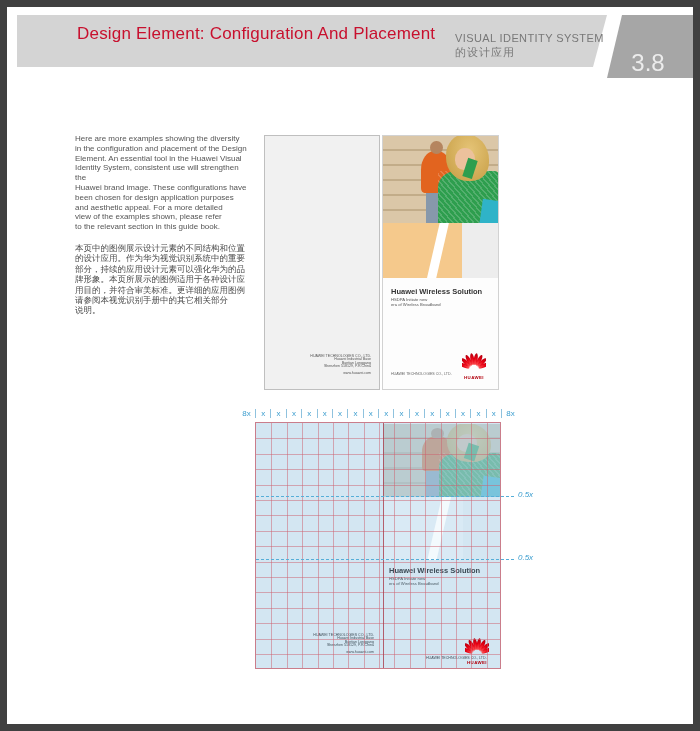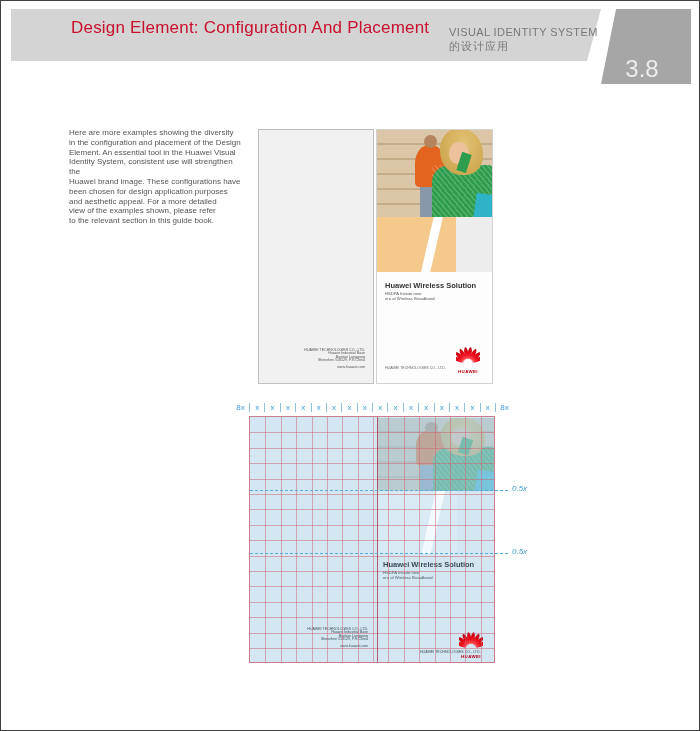--- a/index.html
+++ b/index.html
@@ -1,30 +1,30 @@
 <!DOCTYPE html>
 <html><head>
 <meta charset="utf-8">
 <style>
   * { margin:0; padding:0; box-sizing:border-box; }
   html,body { background:#fff; }
   body { font-family:"Liberation Sans", sans-serif; }
   .page { position:relative; width:700px; height:731px; background:#ffffff;
-          border:1px solid #404040; overflow:hidden; }
+          border:7px solid #404040; overflow:hidden; }
   .pre { white-space:pre-line; }
 
   
   .header-band { position:absolute; left:10px; top:8px; width:590px; height:52px;
                  background:#d4d4d4;
                  clip-path:polygon(0 0, 100% 0, calc(100% - 14px) 100%, 0 100%); }
   .title-en { position:absolute; left:70px; top:17px; font-size:17px; color:#c8102e; letter-spacing:.2px; }
   .title-zh { position:absolute; left:70px; top:39px; font-size:13px; color:#8f8f8f; letter-spacing:1px; }
   .vis-en   { position:absolute; left:448px; top:25px; font-size:11px; color:#787878; letter-spacing:.4px; }
   .vis-zh   { position:absolute; left:448px; top:38px; font-size:11px; color:#787878; letter-spacing:1px; }
-  .section-box { position:absolute; left:598px; top:8px; width:92px; height:75px;
+  .section-box { position:absolute; left:598px; top:8px; width:92px; height:63px;
                  background:#a6a6a6;
                  clip-path:polygon(17px 0, 100% 0, 100% 100%, 2px 100%); }
   .section-num { position:absolute; left:0; right:6px; bottom:1px; text-align:center;
                  font-size:24px; color:#ececec; }
 
   
   .para-en { position:absolute; left:68px; top:127px; width:176px;
              font-size:8px; line-height:9.8px; color:#555; }
   .para-zh { position:absolute; left:68px; top:236px; width:178px;
              font-size:8.5px; line-height:10.4px; color:#4a4a4a; }
@@ -117,20 +117,27 @@
 
   <div class="para-en pre">Here are more examples showing the diversity
 in the configuration and placement of the Design
 Element. An essential tool in the Huawei Visual
 Identity System, consistent use will strengthen the
 Huawei brand image. These configurations have
 been chosen for design application purposes
 and aesthetic appeal. For a more detailed
 view of the examples shown, please refer
 to the relevant section in this guide book.</div>
+  <div class="para-zh pre">本页中的图例展示设计元素的不同结构和位置
+的设计应用。作为华为视觉识别系统中的重要
+部分，持续的应用设计元素可以强化华为的品
+牌形象。本页所展示的图例适用于各种设计应
+用目的，并符合审美标准。更详细的应用图例
+请参阅本视觉识别手册中的其它相关部分
+说明。</div>
 
   <div class="panel-left">
     <div class="addr-block">
       <div class="pre">HUAWEI TECHNOLOGIES CO., LTD.
 Huawei Industrial Base
 Bantian Longgang
 Shenzhen 518129, P.R.China</div>
       <div class="addr-web">www.huawei.com</div>
     </div>
   </div>

